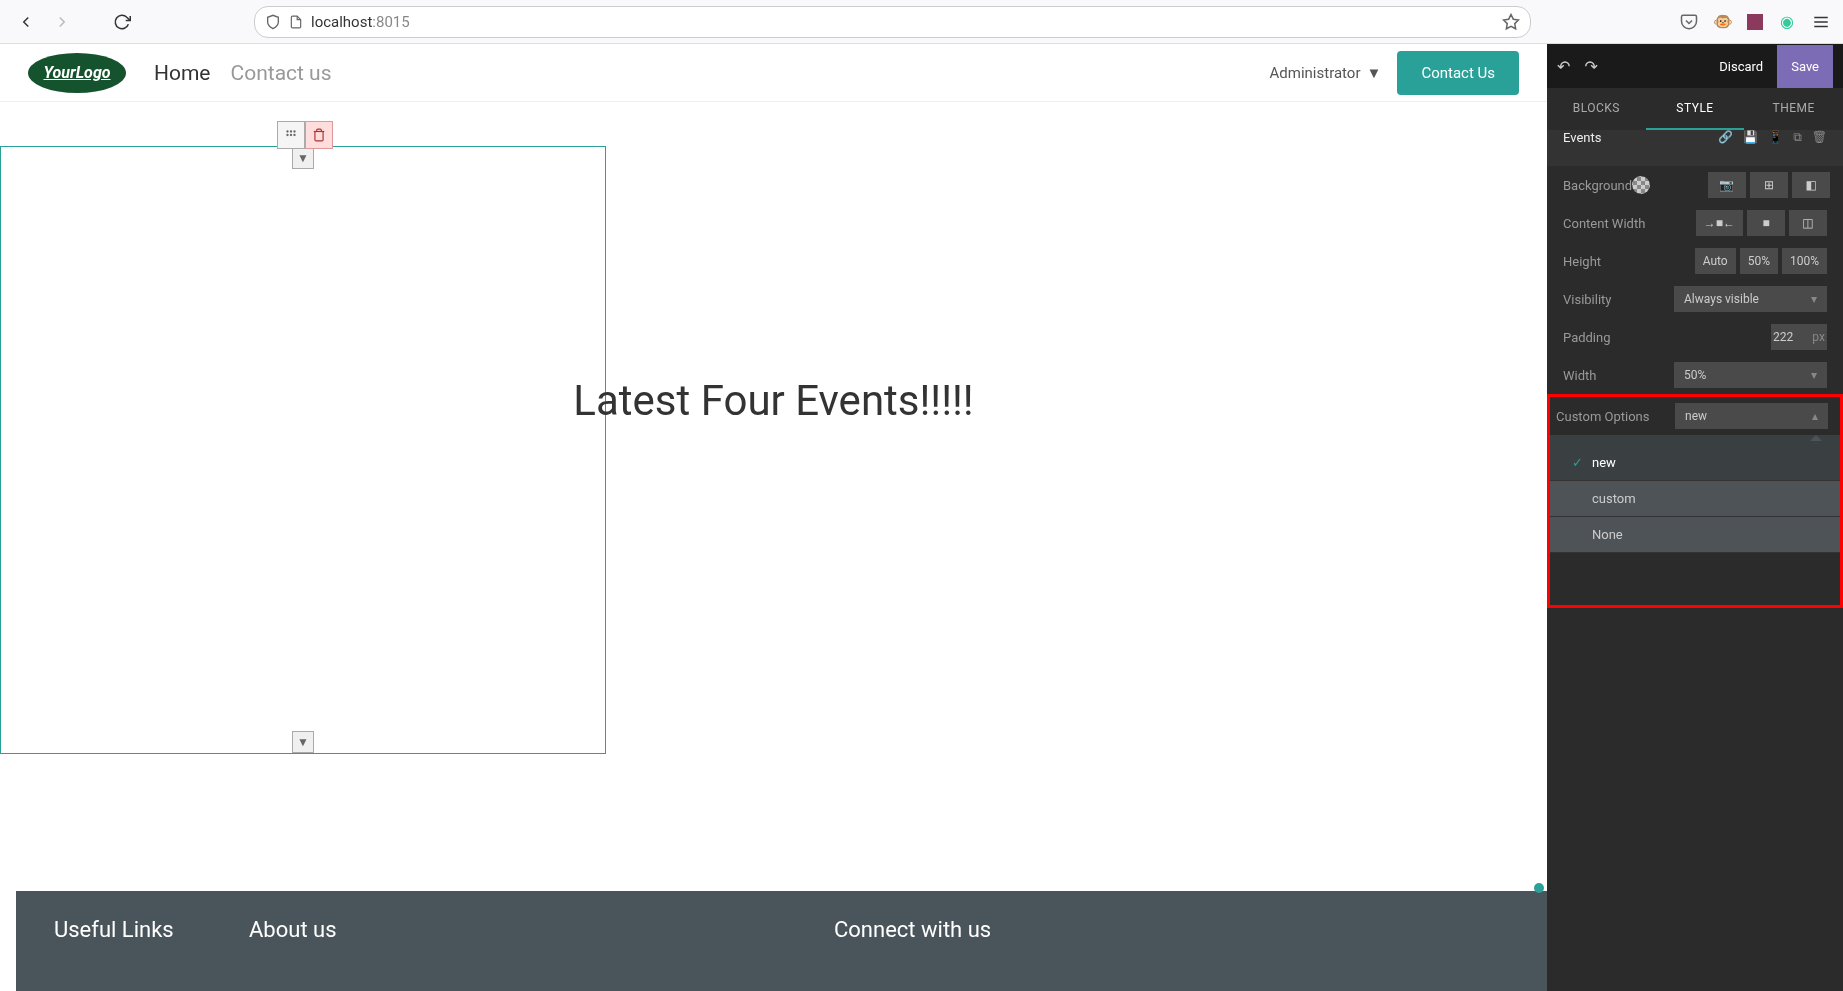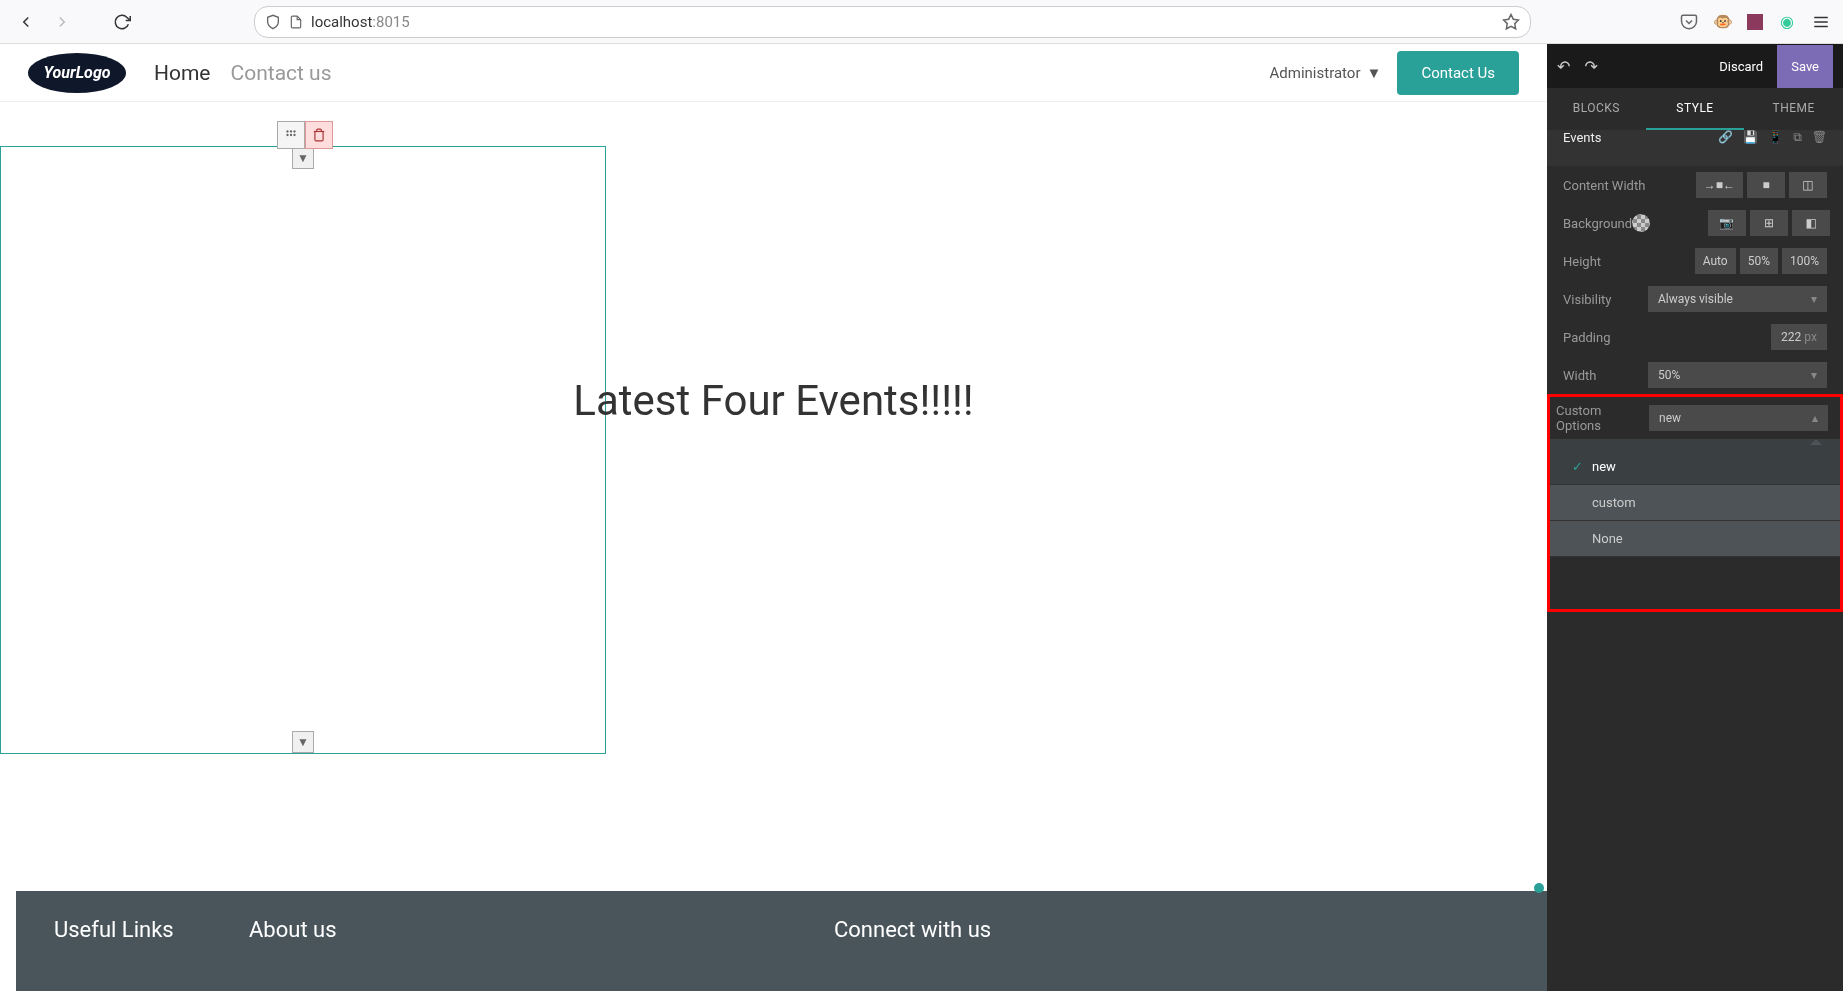--- a/index.html
+++ b/index.html
@@ -15,21 +15,21 @@
     .url-text .port { color: #888; }
     .toolbar-right { display: flex; gap: 14px; align-items: center; }
     .tb-icon { width: 20px; height: 20px; display: flex; align-items: center; justify-content: center; }
 
     
     .viewport { display: flex; height: calc(991px - 44px); }
     .page-content { flex: 1; background: #fff; position: relative; overflow: hidden; }
 
     
     .site-header { height: 58px; display: flex; align-items: center; padding: 0 28px; border-bottom: 1px solid #eee; }
-    .logo { width: 98px; height: 40px; background: #0f172a; border-radius: 50%; display: flex; align-items: center; justify-content: center; color: #fff; font-style: italic; font-weight: bold; font-size: 16px; }
+    .logo { width: 98px; height: 40px; background: #14532d; border-radius: 50%; display: flex; align-items: center; justify-content: center; color: #fff; font-style: italic; font-weight: bold; font-size: 16px; text-decoration: underline; }
     .site-nav { display: flex; gap: 20px; margin-left: 28px; }
     .nav-link { color: #999; font-size: 21px; }
     .nav-link.active { color: #333; }
     .header-right { margin-left: auto; display: flex; gap: 16px; align-items: center; }
     .admin-link { color: #555; font-size: 15px; display: flex; align-items: center; gap: 6px; }
     .contact-btn { background: #2aa198; color: #fff; padding: 13px 24px; border: none; border-radius: 4px; font-size: 15px; }
 
     
     .editor-toolbar { position: absolute; top: 77px; left: 277px; display: flex; z-index: 10; }
     .editor-tool-btn { width: 28px; height: 28px; border: 1px solid #aaa; background: #f5f5f5; display: flex; align-items: center; justify-content: center; font-size: 13px; }
@@ -64,22 +64,22 @@
     .sidebar-tab.active { color: #fff; border-bottom-color: #2aa198; }
 
     .section-header { height: 36px; background: #333; display: flex; padding: 0 16px; }
     .section-title { color: #eee; }
     .section-icons { margin-left: auto; display: flex; gap: 10px; color: #888; font-size: 12px; }
 
     .prop-row { display: flex; align-items: center; padding: 6px 16px; min-height: 36px; }
     .prop-label { flex: 1; color: #999; }
     .prop-controls { display: flex; gap: 4px; align-items: center; }
     .seg-btn { background: #4a4a4a; color: #ccc; border: none; height: 26px; min-width: 38px; padding: 0 8px; font-size: 12px; display: flex; align-items: center; justify-content: center; }
-    .seg-btn.wide { min-width: 108px; justify-content: flex-start; padding: 0 10px; width: 179px; }
-    .seg-btn.input { width: 56px; }
+    .seg-btn.wide { min-width: 108px; justify-content: flex-start; padding: 0 10px; width: 153px; }
+    .seg-btn.input { width: 56px; gap: 8px; }
     .bg-swatch { width: 18px; height: 18px; border-radius: 50%; background: repeating-conic-gradient(#888 0% 25%, #ccc 0% 50%) 50% / 8px 8px; }
     .select-caret { margin-left: auto; color: #888; }
 
     .highlighted-region { border: 3px solid #ff0000; }
     .custom-options-row { padding: 6px 12px 6px 6px; }
     .dropdown-panel { background: #3a3f42; }
     .dd-arrow { height: 10px; position: relative; }
     .dd-arrow::after { content: ""; position: absolute; right: 18px; top: -6px; border: 6px solid transparent; border-bottom-color: #4d5357; }
     .dd-item { height: 36px; display: flex; align-items: center; padding: 0 22px; color: #ccc; border-bottom: 1px solid #333; background: #4d5357; }
     .dd-item.selected { color: #fff; background: #3a3f42; }
@@ -225,36 +225,36 @@
       <div class="section-icons">
         <span>🔗</span>
         <span>💾</span>
         <span>📱</span>
         <span>⧉</span>
         <span>🗑</span>
       </div>
     </div>
 
     <div class="prop-row">
-      <span class="prop-label">Content Width</span>
-      <div class="prop-controls">
-        <button class="seg-btn">→■←</button>
-        <button class="seg-btn">■</button>
-        <button class="seg-btn">◫</button>
-      </div>
-    </div>
-
-    <div class="prop-row">
       <span class="prop-label">Background</span>
       <div class="prop-controls">
         <span class="bg-swatch"></span>
         <span style="width:50px"></span>
         <button class="seg-btn">📷</button>
         <button class="seg-btn">⊞</button>
         <button class="seg-btn">◧</button>
+      </div>
+    </div>
+
+    <div class="prop-row">
+      <span class="prop-label">Content Width</span>
+      <div class="prop-controls">
+        <button class="seg-btn">→■←</button>
+        <button class="seg-btn">■</button>
+        <button class="seg-btn">◫</button>
       </div>
     </div>
 
     <div class="prop-row">
       <span class="prop-label">Height</span>
       <div class="prop-controls">
         <button class="seg-btn">Auto</button>
         <button class="seg-btn">50%</button>
         <button class="seg-btn">100%</button>
       </div>

